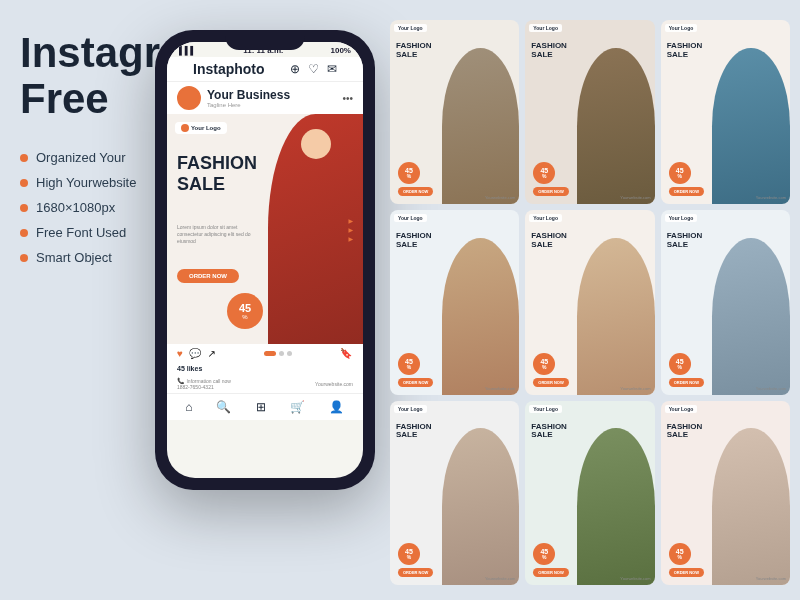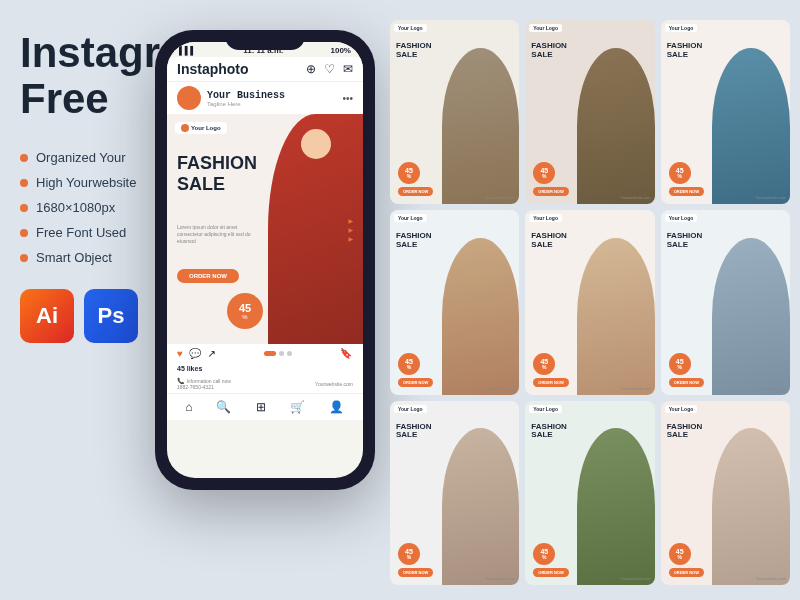--- a/index.html
+++ b/index.html
@@ -132,21 +132,21 @@
       font-size: 8px;
       font-weight: 600;
       color: #1a1a2e;
       background: #f5f5f0;
     }
 
     .phone-header {
       display: flex;
       justify-content: space-between;
       align-items: center;
-      padding: 4px 10px;
+      padding: 4px 26px;
       background: white;
       border-bottom: 1px solid #eee;
     }
 
     .instaphoto-label {
       font-size: 14px;
       font-weight: 700;
       color: #1a2535;
     }
 
@@ -173,24 +173,23 @@
 
     .profile-avatar {
       width: 24px;
       height: 24px;
       border-radius: 50%;
       background: #e8713a;
       border: 2px solid #e8713a;
     }
 
     .profile-name {
-      font-size: 10px;
+      font-size: 12px;
       font-weight: 700;
       color: #1a2535;
-      font-family: Liberation Mono, monospace;
     }
 
     .profile-tagline {
       font-size: 6px;
       color: #999;
     }
 
     .phone-post {
       background: #f5f0eb;
       position: relative;
@@ -484,28 +483,20 @@
       <span class="bullet"></span>
       <span>Free Font Used</span>
     </li>
     <li>
       <span class="bullet"></span>
       <span>Smart Object</span>
     </li>
   </ul>
 
 
-  <div class="app-icons">
-    <div class="app-icon ai-icon">
-      <span>Ai</span>
-    </div>
-    <div class="app-icon ps-icon">
-      <span>Ps</span>
-    </div>
-  </div>
 </div>
 
 <div class="phone-container">
   <div class="phone-outer">
     <div class="phone-notch"></div>
     <div class="phone-screen">
 
       <div class="phone-status-bar">
         <span>▌▌▌</span>
         <span>11: 11 a.m.</span>

